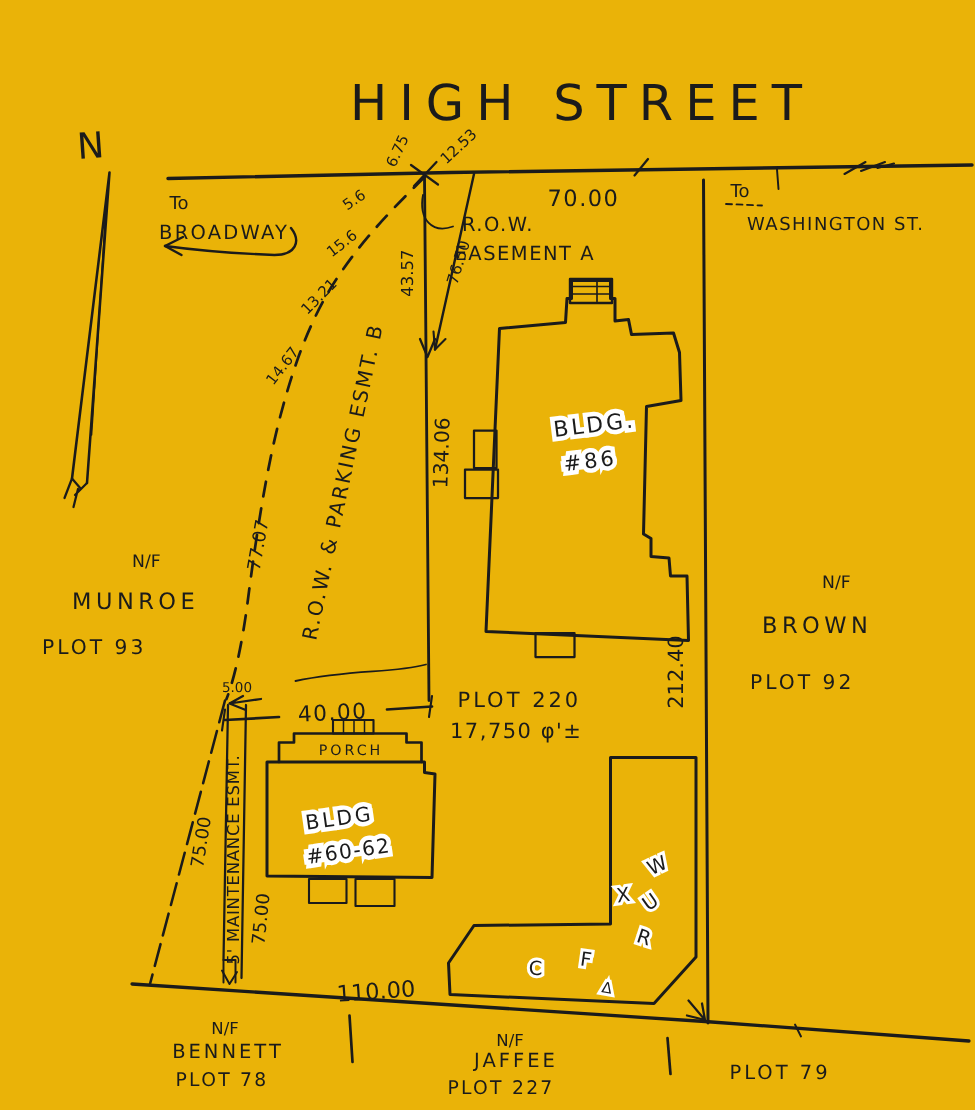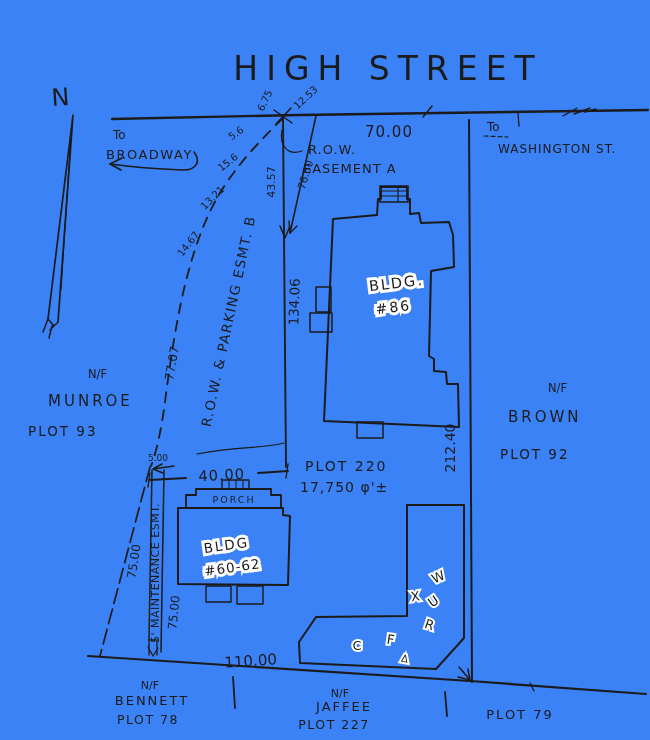--- a/index.html
+++ b/index.html
@@ -1,16 +1,16 @@
 <!DOCTYPE html>
 <html><head>
 <meta charset="utf-8">
 <style>
   html,body{margin:0;padding:0;background:#ffffff;}
-  .page{width:650px;height:740px;position:relative;background:#3b82f6;overflow:hidden;}
+  .page{width:650px;height:740px;position:relative;background:#eab308;overflow:hidden;}
   svg{display:block;}
   text{font-family:"DejaVu Sans",sans-serif;fill:#1b1b1b;}
   .ink{stroke:#1b1b1b;fill:none;stroke-linecap:round;stroke-linejoin:round;}
 </style>
 </head>
 <body>
 
 <div class="page">
 <svg width="650" height="740" viewBox="0 0 650 740">
   <defs>

